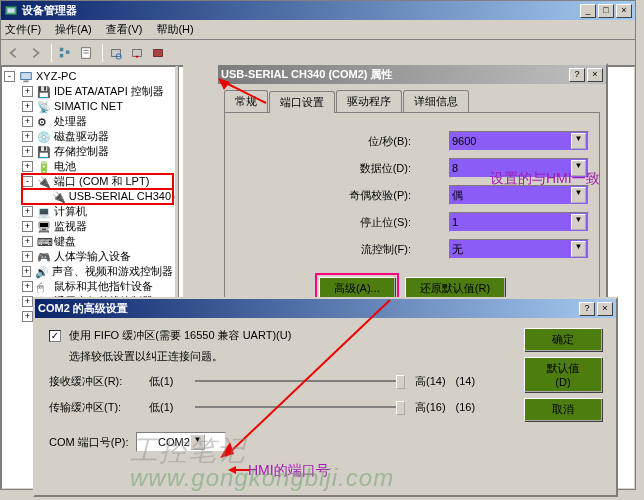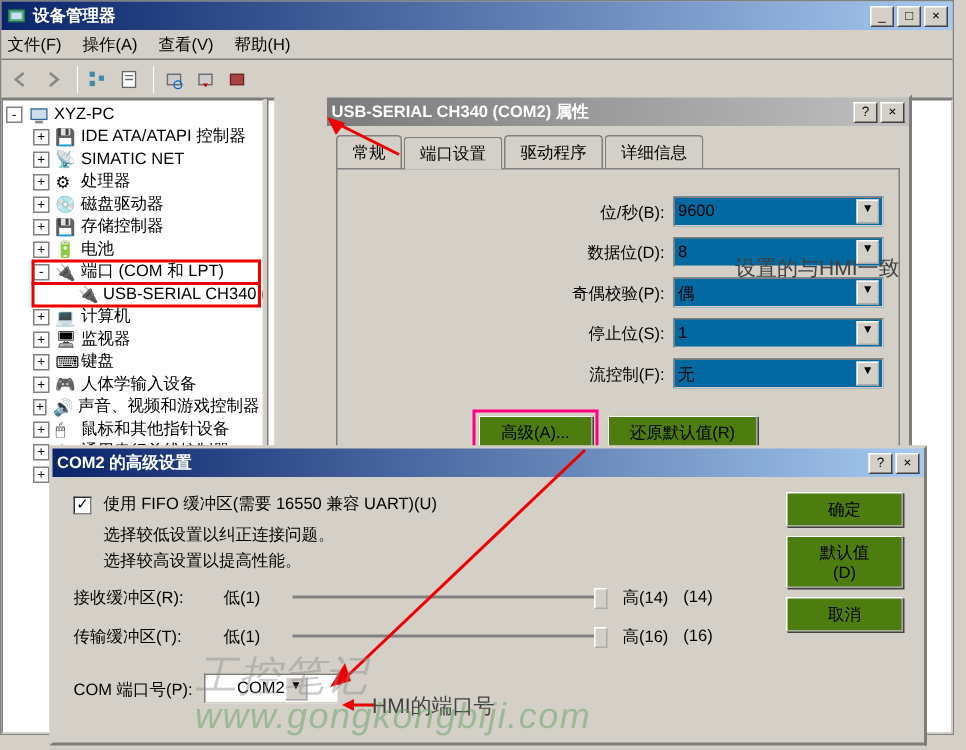--- a/index.html
+++ b/index.html
@@ -32,21 +32,21 @@
 
 
 .prop-dialog { position: absolute; top: 63px; left: 183px; width: 425px; height: 273px; background: #d4d0c8; border: 2px outset #d4d0c8; z-index: 1; padding-left: 33px; }
 .prop-dialog .titlebar { background: linear-gradient(to right, #7b7b7b, #c0c0c0); }
 .tabs { display: flex; margin: 6px 6px 0 6px; }
 .tab { padding: 3px 10px; border: 1px solid #808080; border-bottom: none; background: #d4d0c8; margin-right: 1px; border-top-left-radius: 3px; border-top-right-radius: 3px; }
 .tab.active { background: #d4d0c8; position: relative; top: 1px; z-index: 2; }
 .tab-panel { margin: 0 6px 6px 6px; border: 1px solid #808080; background: #d4d0c8; padding: 18px 10px 10px 10px; height: 210px; }
 .form-row { display: flex; align-items: center; justify-content: flex-end; margin-bottom: 7px; }
 .form-row label { margin-right: 6px; }
-.form-row .combo { width: 140px; height: 20px; background: #0369a1; border: 1px inset #d4d0c8; display: flex; align-items: center; padding: 0 2px; justify-content: space-between; }
+.form-row .combo { width: 140px; height: 20px; background: #8b5cf6; border: 1px inset #d4d0c8; display: flex; align-items: center; padding: 0 2px; justify-content: space-between; margin-left: 32px; }
 .form-row .combo .cbtn { width: 15px; height: 16px; background: #d4d0c8; border: 1px outset #fff; text-align: center; font-size: 8px; }
 .btn-row { display: flex; justify-content: center; gap: 10px; margin-top: 18px; }
 .dlg-btn { padding: 3px 14px; background: #4d7c0f; border: 1px outset #fff; box-shadow: 1px 1px 0 #404040; }
 .dlg-btn.hl { outline: 2px solid #ff0080; outline-offset: 2px; }
 
 
 .adv-dialog { position: absolute; top: 297px; left: 33px; width: 585px; height: 200px; background: #d4d0c8; border: 2px outset #d4d0c8; z-index: 3; }
 .adv-body { padding: 10px 14px; position: relative; height: calc(100% - 19px); }
 .adv-right-btns { position: absolute; right: 14px; top: 10px; display: flex; flex-direction: column; gap: 6px; }
 .adv-right-btns .dlg-btn { width: 78px; text-align: center; }
@@ -56,21 +56,21 @@
 .slider-track { width: 210px; height: 18px; position: relative; margin: 0 6px; }
 .slider-track .line { position: absolute; top: 8px; left: 0; right: 0; height: 2px; background: #808080; }
 .slider-track .thumb { position: absolute; top: 3px; width: 9px; height: 14px; background: #d4d0c8; border: 1px outset #fff; }
 .slider-row .hi { margin-left: 4px; }
 .check { display: inline-block; width: 12px; height: 12px; background: #fff; border: 1px inset #808080; text-align: center; line-height: 10px; font-size: 10px; margin-right: 5px; }
 .com-row { margin-top: 16px; display: flex; align-items: center; }
 .com-row .combo { width: 90px; height: 20px; background: #fff; border: 1px inset #d4d0c8; display: flex; align-items: center; padding: 0 2px; justify-content: center; margin-left: 8px; }
 .com-row .combo .cbtn { width: 15px; height: 16px; background: #d4d0c8; border: 1px outset #fff; text-align: center; font-size: 8px; }
 
 
-.annot { position: absolute; color: #404040; font-size: 14px; pointer-events: none; z-index: 5; }
+.annot { position: absolute; color: #a21caf; font-size: 14px; pointer-events: none; z-index: 5; }
 .arrow { position: absolute; z-index: 4; pointer-events: none; }
 .watermark { position: absolute; bottom: 8px; left: 130px; color: rgba(100,160,100,0.5); font-size: 24px; font-style: italic; z-index: 6; pointer-events: none; letter-spacing: 1px; }
 .wm2 { bottom: 30px; font-size: 28px; color: rgba(140,140,140,0.45); }
 
 svg.ic { width: 14px; height: 14px; }
 </style>
 </head>
 <body>
 
 <div class="main-window">
@@ -295,21 +295,20 @@
     <span class="title">COM2 的高级设置</span>
     <span class="ctrl">?</span>
     <span class="ctrl">×</span>
   </div>
   <div class="adv-body">
     <div>
       <span class="check">✓</span>
       <span>使用 FIFO 缓冲区(需要 16550 兼容 UART)(U)</span>
     </div>
     <div style="margin:6px 0 2px 20px">选择较低设置以纠正连接问题。</div>
-    <div style="margin:2px 0 6px 20px">选择较高设置以提高性能。</div>
 
     <div class="slider-row">
       <label>接收缓冲区(R):</label>
       <span class="lo">低(1)</span>
       <div class="slider-track">
           <div class="line"></div>
           <div class="thumb" style="right:0"></div>
         </div>
       <span class="hi">高(14)</span>
       <span style="margin-left:10px">(14)</span>

